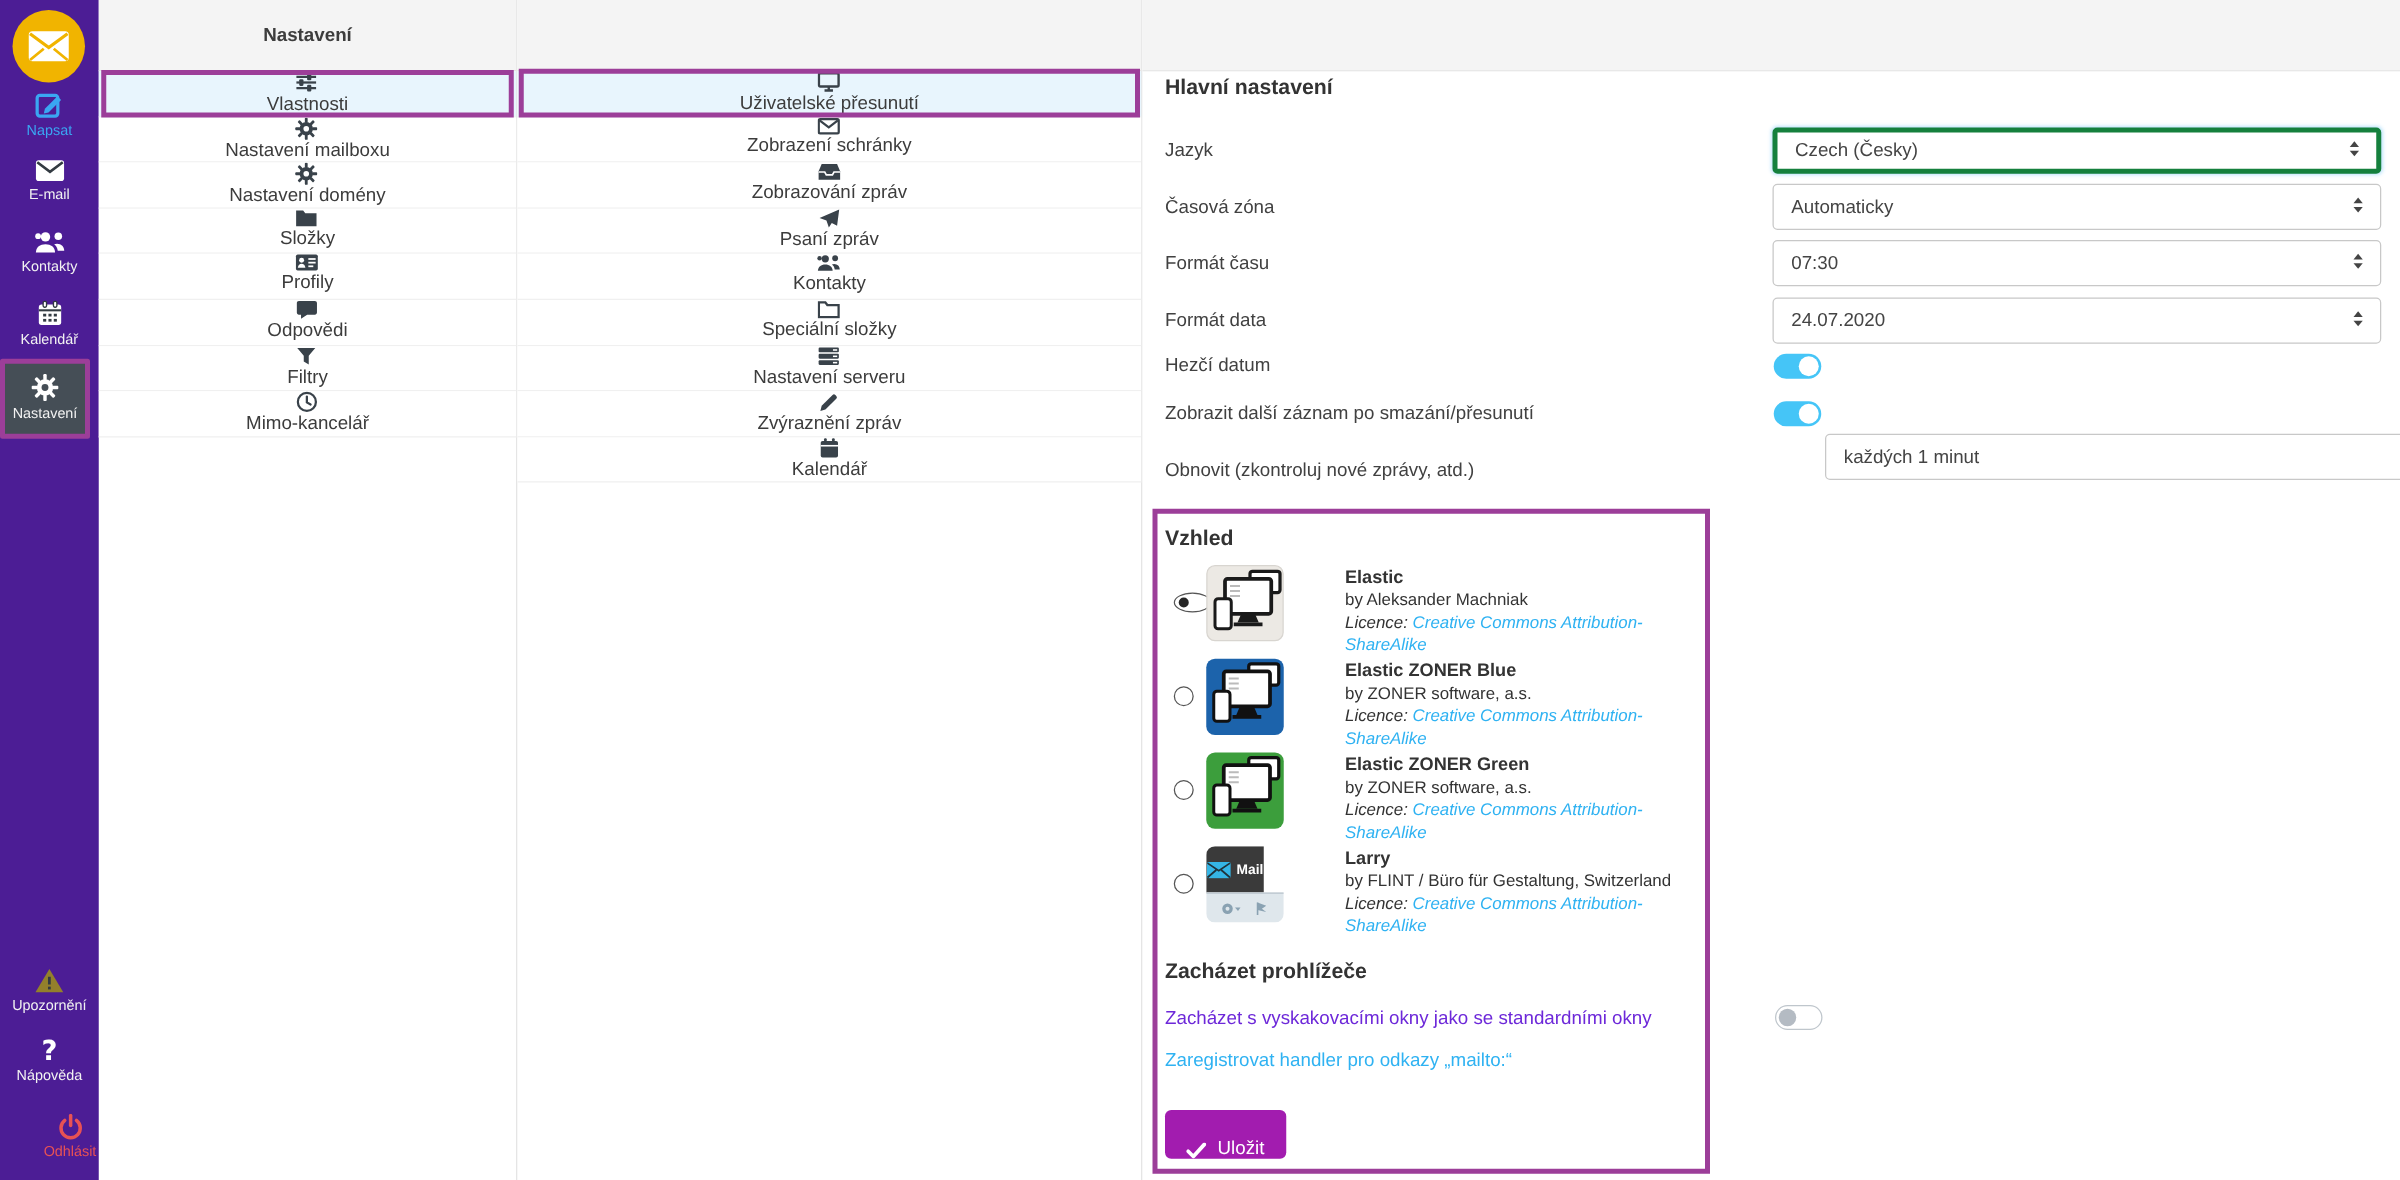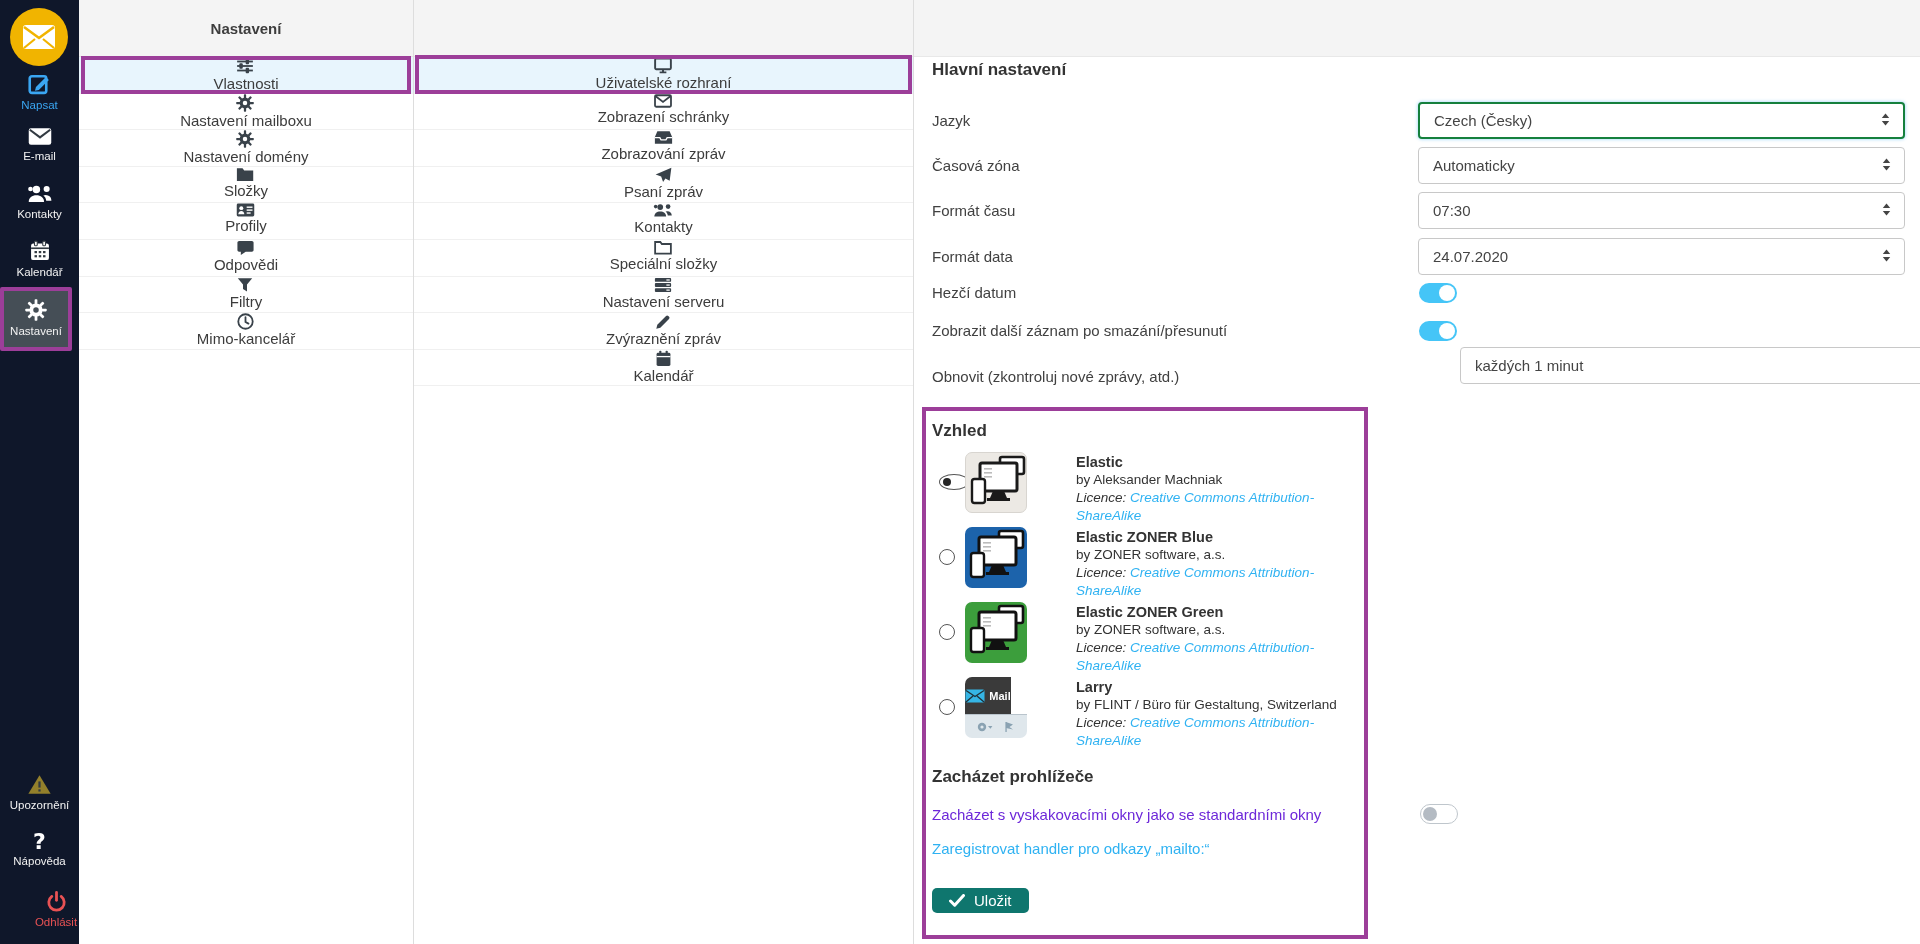--- a/index.html
+++ b/index.html
@@ -1,20 +1,20 @@
 <!DOCTYPE html>
 <html><head>
 <meta charset="utf-8">
 <style>
   html,body{margin:0;padding:0;background:#fff;}
   *{box-sizing:border-box;font-family:"Liberation Sans","DejaVu Sans",sans-serif;}
   .canvas{position:relative;width:1920px;height:944px;overflow:hidden;background:#fff;}
 
   
-  .sidebar{position:absolute;left:0;top:0;width:90px;height:944px;background:#0f172a;}
+  .sidebar{position:absolute;left:0;top:0;width:90px;height:944px;background:#4c1d95;}
   .logo{position:absolute;left:10px;top:8px;width:58px;height:58px;border-radius:50%;background:#f1b400;display:flex;align-items:center;justify-content:center;}
   .sb-item{position:absolute;left:0;width:79px;display:flex;flex-direction:column;align-items:center;gap:5px;color:#f2f2f2;font-size:11.5px;cursor:pointer;}
   .sb-item .lbl{line-height:1;}
   .sb-blue{color:#3aa6f2;}
   .sb-red{color:#e85254;}
   .sb-sel{left:0;width:72px;background:#454e56;border:4px solid #9c3e99;border-radius:2px;padding:8px 0 9px 0;gap:5px;}
   .qmark{font-size:22px;font-weight:700;color:#fff;line-height:18px;font-family:"DejaVu Sans",sans-serif;}
 
   
   .col2{position:absolute;left:79px;top:0;width:335px;height:944px;background:#fff;border-right:1px solid #ddd;}
@@ -29,21 +29,21 @@
   
   .annot{position:absolute;border:4px solid #9c3e99;pointer-events:none;z-index:30;}
 
   
   .main{position:absolute;left:914px;top:0;width:1006px;height:944px;background:#fff;}
   .main-strip{position:absolute;left:0;top:0;width:1006px;height:57px;background:#f4f4f4;border-bottom:1px solid #e8e8e8;}
   .h2{position:absolute;font-size:17px;font-weight:700;color:#333;line-height:20px;}
   .flabel{position:absolute;left:18px;height:37px;display:flex;align-items:center;font-size:15px;color:#414141;}
   .sel{position:absolute;left:504px;width:487px;height:37px;border:1px solid #c8c8c8;border-radius:4px;background:#fff;display:flex;align-items:center;padding:0 14px;font-size:15px;color:#444;cursor:pointer;}
   .sel .arr{position:absolute;right:12px;top:50%;transform:translateY(-50%);}
-  .sel.focus{border:2px solid #15803d;box-shadow:0 0 3px 1px rgba(111,196,247,.45);}
+  .sel.focus{border:4px solid #15803d;box-shadow:0 0 3px 1px rgba(111,196,247,.45);}
   .tg{position:absolute;left:505px;width:38px;height:20px;border-radius:10px;cursor:pointer;}
   .tg.on{background:#45c5f7;}
   .tg.on::after{content:"";position:absolute;right:2px;top:2px;width:16px;height:16px;border-radius:50%;background:#fff;}
   .tg.off{background:#fff;border:1.5px solid #bfc6cc;}
   .tg.off::after{content:"";position:absolute;left:2px;top:1.5px;width:14px;height:14px;border-radius:50%;background:#b4bbc3;}
 
   
   .vzhled-box{position:absolute;left:8px;top:407px;width:446px;height:532px;border:4px solid #9c3e99;}
   .vz-in{position:relative;width:100%;height:100%;}
   .theme-row{position:absolute;left:0;width:100%;height:61px;}
@@ -55,21 +55,21 @@
   .t-green{background:#3c9e3c;}
   .t-info{position:absolute;left:134px;top:1px;margin-left:16px;}
   .t-name{font-size:14.5px;font-weight:700;color:#333;line-height:18px;}
   .t-by{font-size:13.5px;color:#333;line-height:18px;}
   .t-lic{font-size:13.5px;font-style:italic;color:#333;line-height:18px;}
   .t-lic a{color:#2fb2f2;text-decoration:none;font-style:italic;}
   .larry-top{position:absolute;left:0;top:0;width:46px;height:37px;background:#3a3a3a;display:flex;align-items:center;justify-content:center;gap:4px;}
   .larry-top span{color:#fff;font-weight:700;font-size:11px;}
   .larry-bottom{position:absolute;left:0;top:37px;width:62px;height:24px;background:#dfe7ec;border-top:1px solid #b9c4cc;display:flex;align-items:center;justify-content:space-around;padding:0 6px;}
   .link{color:#2fb2f2;font-size:15px;cursor:pointer;text-decoration:none;}
-  .save-btn{position:absolute;left:6px;top:477px;height:25px;padding:0 17px;background:#0f766e;border:none;border-radius:5px;color:#fff;font-size:15px;display:inline-flex;align-items:center;gap:9px;cursor:pointer;}
+  .save-btn{position:absolute;left:6px;top:477px;height:39px;padding:0 17px;background:#a21caf;border:none;border-radius:5px;color:#fff;font-size:15px;display:inline-flex;align-items:flex-end;gap:9px;cursor:pointer;}
 </style>
 </head>
 <body>
 
 <div class="canvas">
 
   <aside class="sidebar">
     <div class="logo">
       <svg width="34" height="26" viewBox="0 0 34 26">
         <rect x="1" y="1" width="32" height="24" rx="3" fill="#fff"></rect>
@@ -270,21 +270,21 @@
   <section class="col3">
     <div class="colhead"></div>
     <div class="rows">
       <div class="nav-row active">
         <span class="ic">
           <svg width="18" height="17" viewBox="0 0 16 15">
               <rect x="1" y="1.4" width="14" height="9.4" rx="1" fill="none" stroke="#39424a" stroke-width="1.7"></rect>
             <path d="M8 10.8v2.2M5 13.6h6" stroke="#39424a" stroke-width="1.7" fill="none"></path>
             </svg>
         </span>
-        <span>Uživatelské rozhraní</span>
+        <span>Uživatelské přesunutí</span>
       </div>
       <div class="nav-row">
         <span class="ic">
           <svg width="18" height="14" viewBox="0 0 16 12">
               <rect x="0.9" y="0.9" width="14.2" height="10.2" rx="1" fill="none" stroke="#39424a" stroke-width="1.6"></rect>
             <path d="M1.5 1.8L8 6.8l6.5-5" fill="none" stroke="#39424a" stroke-width="1.6"></path>
             </svg>
         </span>
         <span>Zobrazení schránky</span>
       </div>

